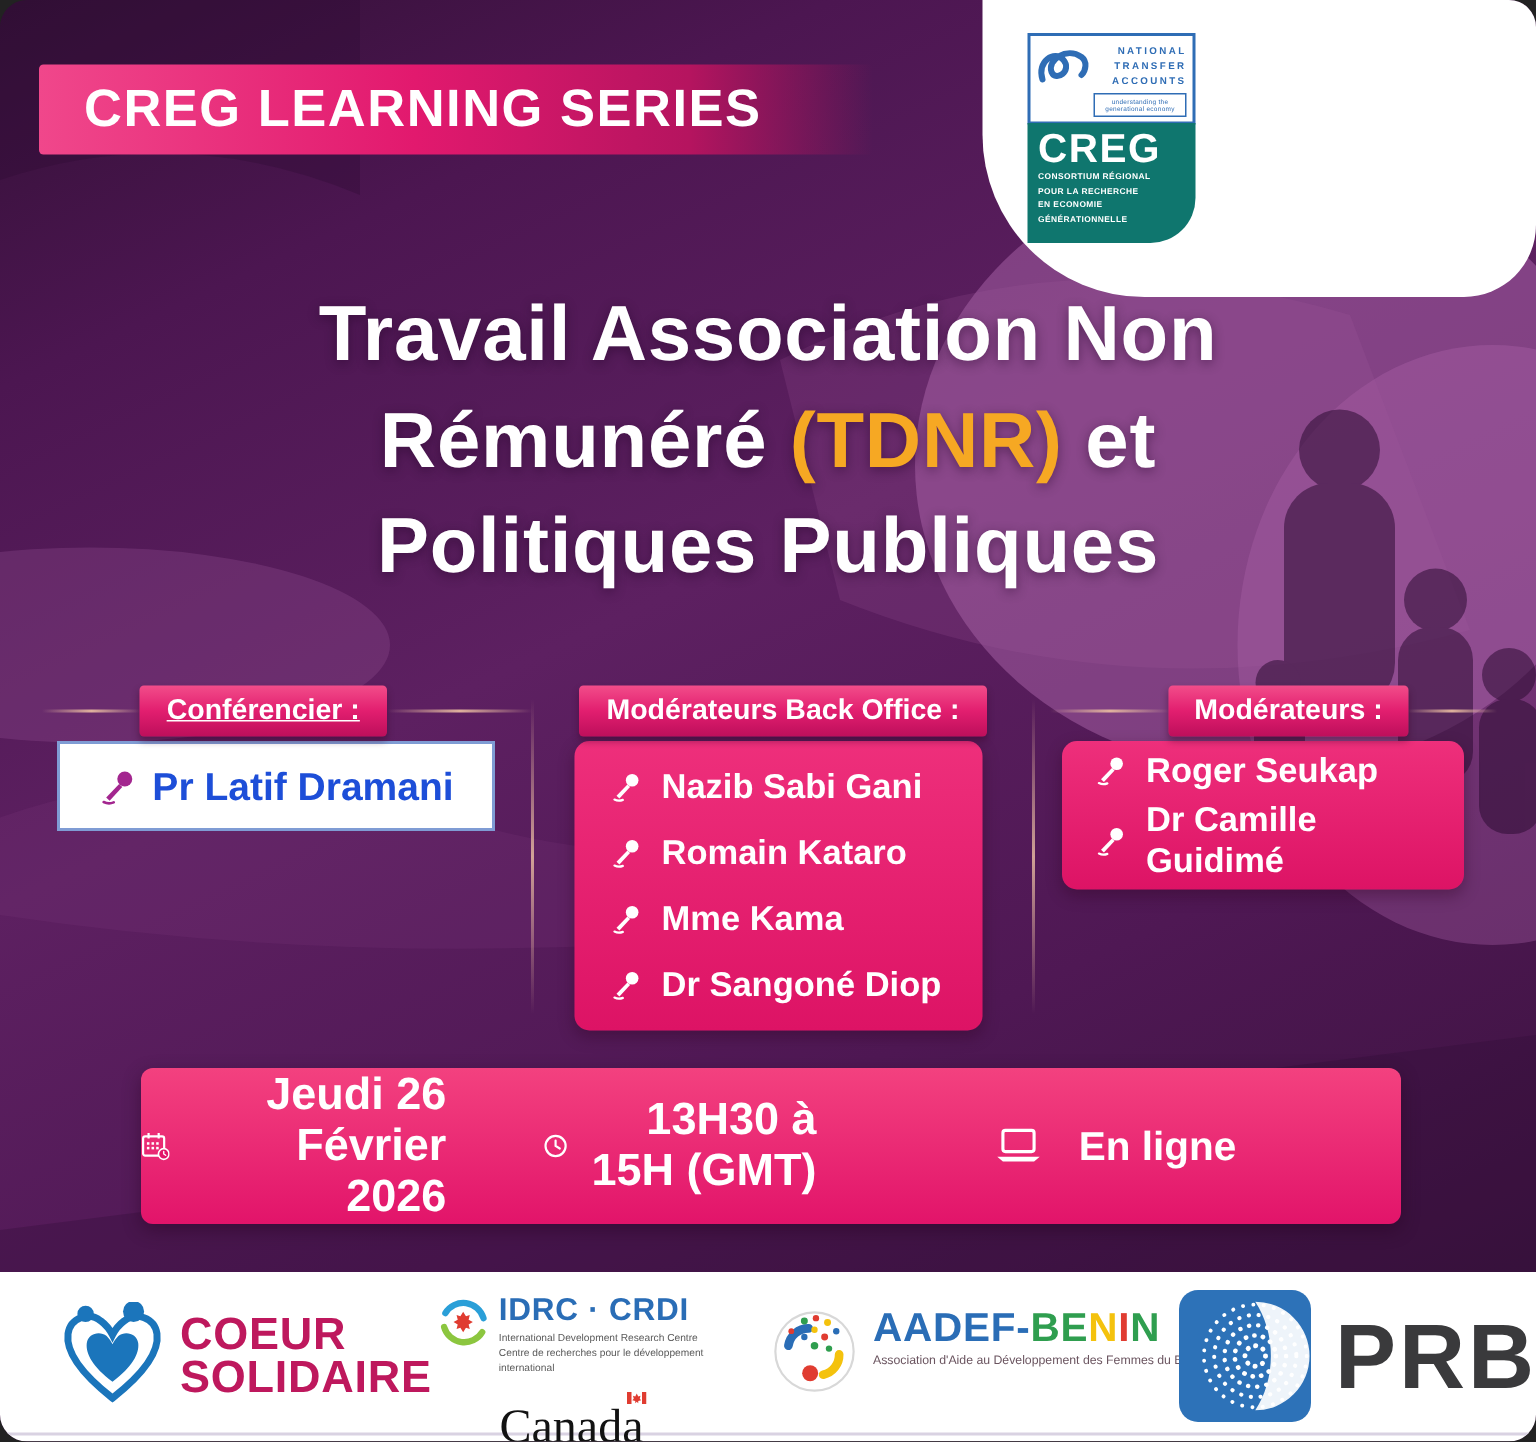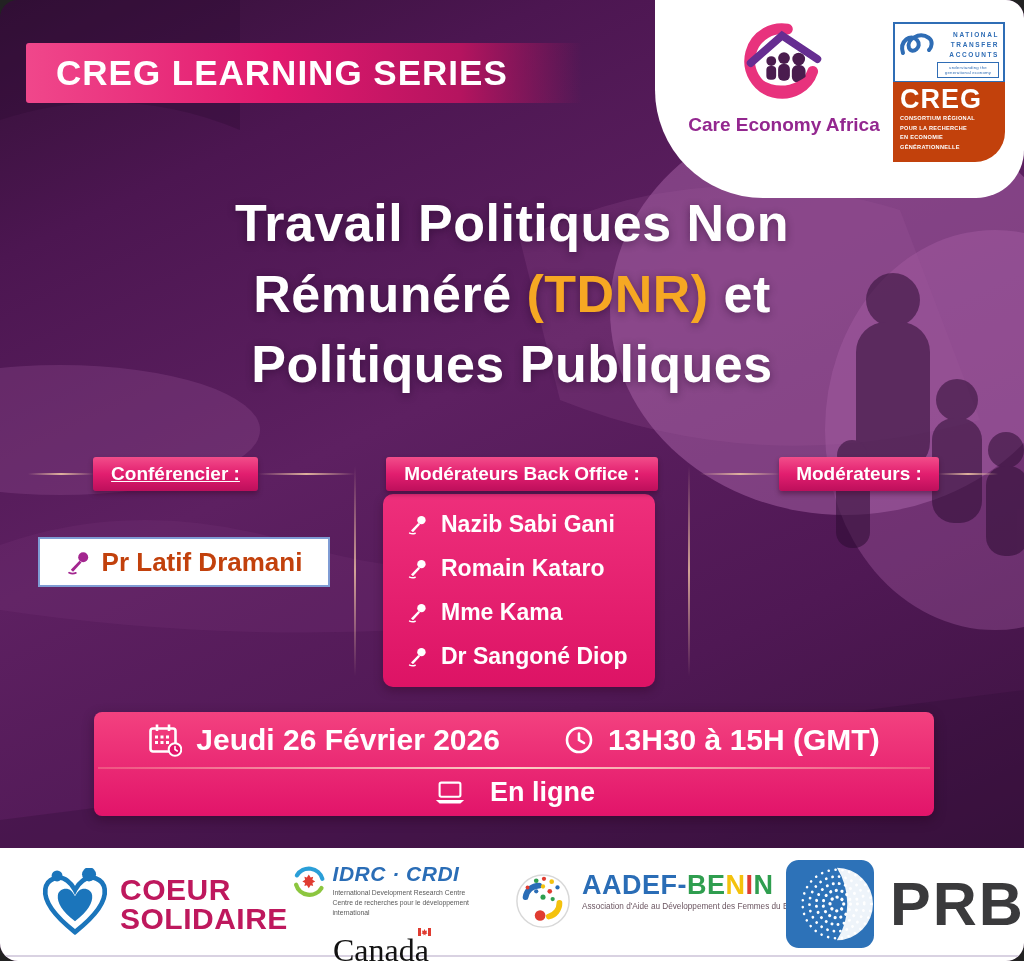--- a/index.html
+++ b/index.html
@@ -17,71 +17,71 @@
 
   
   .logo-panel{ right:0; top:0; width:369px; height:198px; background:#fff;
     border-radius:0 0 48px 108px; display:flex; padding:10px 8px 0 30px; gap:10px; }
   .care-logo{ width:198px; text-align:center; padding-top:4px; }
   .care-label{ font-size:19px; font-weight:700; color:#93278f; margin-top:-2px; }
   .creg-logo{ width:112px; margin-top:12px; }
   .creg-top{ border:2px solid #2f6db5; background:#fff; padding:3px 4px 3px 2px; display:flex; gap:2px; }
   .nta-text{ flex:1; text-align:right; color:#2f6db5; font-size:6.5px; font-weight:700; letter-spacing:1.6px; line-height:1.5; padding-top:3px;}
   .nta-tag{ border:1px solid #2f6db5; color:#2f6db5; font-size:4.3px; letter-spacing:.2px; padding:1.5px 2px; margin:3px 0 0 auto; width:fit-content; line-height:1.3; text-align:center;}
-  .creg-bottom{ background:#c2410c; color:#fff; padding:3px 7px 9px; border-radius:0 0 30px 0; margin-top:-1px; }
+  .creg-bottom{ background:#0f766e; color:#fff; padding:3px 7px 9px; border-radius:0 0 30px 0; margin-top:-1px; }
   .creg-acronym{ font-size:27px; font-weight:800; letter-spacing:1px; line-height:1.05; }
   .creg-sub{ font-size:5.6px; letter-spacing:.3px; line-height:1.75; font-weight:700; }
 
   
   .main-title{ left:0; top:188px; width:100%; text-align:center; color:#fff;
     font-size:52px; font-weight:700; line-height:1.36; letter-spacing:.5px;
     text-shadow:0 2px 8px rgba(30,5,35,.45); }
   .hl{ color:#f6a823; }
 
   
   .badge{ position:absolute; height:34px; display:flex; align-items:center; justify-content:center;
     background:linear-gradient(180deg,#f24d8a 0%,#e21e6f 50%,#bd0f5b 100%);
     color:#fff; font-size:19px; font-weight:700; border-radius:3px;
     box-shadow:0 3px 5px rgba(60,5,40,.45); z-index:3;}
   .gold-h{ position:absolute; height:2px; z-index:2;
     background:linear-gradient(90deg,rgba(226,178,152,0),rgba(230,185,160,.95),rgba(226,178,152,0)); }
   .gold-v{ position:absolute; width:2px; z-index:2;
     background:linear-gradient(180deg,rgba(226,178,152,0),rgba(230,185,160,.85),rgba(226,178,152,0)); }
 
-  .white-box{ left:38px; top:537px; width:292px; height:50px; background:#fff;
+  .white-box{ left:38px; top:494px; width:292px; height:60px; background:#fff;
     border:2px solid #7f9cd4; display:flex; align-items:center; justify-content:center; gap:11px;
-    color:#c2410c; font-size:26px; font-weight:700; }
+    color:#1d4ed8; font-size:26px; font-weight:700; }
   .white-box .mic{ color:#a3268f; }
 
   .pink-box{ position:absolute; background:linear-gradient(180deg,#ee2f7b 0%,#dd1365 100%);
     border-radius:10px; display:flex; flex-direction:column; justify-content:space-evenly;
     box-shadow:0 4px 10px rgba(50,5,35,.4); z-index:2; }
   .pink-item{ display:flex; align-items:center; gap:13px; color:#fff; font-size:23px; font-weight:700; }
   .mic{ flex:0 0 auto; }
 
   
   .date-banner{ left:94px; top:712px; width:840px; height:104px; border-radius:8px;
     background:linear-gradient(180deg,#f3417f 0%,#e2146a 100%);
-    display:flex; flex-direction:column; box-shadow:0 4px 12px rgba(40,5,30,.45); }
+    display:flex; flex-direction:row; box-shadow:0 4px 12px rgba(40,5,30,.45);text-align:right; }
   .date-row1{ flex:1.18; display:flex; align-items:center; justify-content:center; gap:64px;
     color:#fff; font-size:30px; font-weight:700; }
   .date-group{ display:flex; align-items:center; gap:14px; }
   .date-sep{ height:2px; margin:0 4px;
     background:linear-gradient(90deg,rgba(255,210,170,.25),rgba(255,236,210,.85),rgba(255,210,170,.25)); }
   .date-row2{ flex:1; display:flex; align-items:center; justify-content:center; gap:23px;
     color:#fff; font-size:27px; font-weight:700; }
 
   
   .footer{ left:0; top:848px; width:1024px; height:113px; background:#fff; z-index:2; }
   .footer-line{ position:absolute; left:0; bottom:4px; width:100%; height:2px; background:#d9d2e2; }
   .coeur{ position:absolute; left:36px; top:20px; display:flex; align-items:center; gap:6px; }
   .coeur-text{ color:#be185d; font-size:30px; font-weight:800; line-height:.98; letter-spacing:.5px; }
   .idrc{ position:absolute; left:291px; top:14px; width:190px; }
   .idrc-row{ display:flex; align-items:flex-start; gap:6px; }
-  .idrc-name{ color:#2a6db6; font-size:21px; font-weight:800; letter-spacing:.5px;font-style:italic; }
+  .idrc-name{ color:#2a6db6; font-size:21px; font-weight:800; letter-spacing:.5px; }
   .idrc-sub{ font-size:6.8px; color:#5a5a5a; line-height:1.5; margin-top:2px; }
   .canada{ margin:13px 0 0 42px; font-family:"Liberation Serif",serif; font-size:32px; color:#121212; position:relative; width:fit-content;}
   .canada svg{ position:absolute; right:-2px; top:-4px; }
   .aadef{ position:absolute; left:514px; top:24px; display:flex; gap:10px; align-items:flex-start; }
   .aadef-name{ font-size:27px; font-weight:800; letter-spacing:.5px; line-height:1; }
   .aadef-prefix{ color:#2a6db6; }
   .aadef-sub{ font-size:8.2px; color:#6b5560; margin-top:3px; }
   .prb{ position:absolute; left:786px; top:12px; display:flex; align-items:center; gap:16px; }
   .prb-name{ font-size:61px; font-weight:800; color:#3a3a3c; letter-spacing:2px; }
 </style>
@@ -108,36 +108,20 @@
       <circle cx="852" cy="455" r="15"></circle>
         <rect x="836" y="468" width="34" height="80" rx="16"></rect>
     </g>
   </svg>
 
   <div class="layer top-banner">
     <span>CREG LEARNING SERIES</span>
   </div>
 
   <div class="layer logo-panel">
-    <div class="care-logo">
-      <svg width="120" height="98" viewBox="0 0 120 100">
-        <circle cx="58" cy="48" r="33" fill="none" stroke="#e8327d" stroke-width="11" stroke-dasharray="150 58" stroke-dashoffset="-28" stroke-linecap="round" transform="rotate(-30 58 48)"></circle>
-        <path d="M26 50 L58 22 L94 46" fill="none" stroke="#662d91" stroke-width="8" stroke-linecap="round"></path>
-        <g fill="#4a1c4e">
-          <circle cx="47" cy="48" r="5"></circle>
-            <rect x="42" y="53" width="10" height="14" rx="4"></rect>
-          <circle cx="60" cy="45" r="6"></circle>
-            <rect x="54" y="51" width="12" height="17" rx="5"></rect>
-          <circle cx="75" cy="46" r="6.5"></circle>
-            <rect x="68" y="52" width="14" height="18" rx="6"></rect>
-        </g>
-        <path d="M28 60 Q58 88 92 56 Q88 80 58 82 Q36 80 28 60 Z" fill="#e8327d"></path>
-      </svg>
-      <div class="care-label">Care Economy Africa</div>
-    </div>
     <div class="creg-logo">
       <div class="creg-top">
         <svg width="38" height="36" viewBox="0 0 38 36">
           <path d="M6 26 C2 14 14 6 20 13 C26 20 15 28 12 21 C9 13 22 4 32 11 C36 14 35 20 32 23" fill="none" stroke="#2f6db5" stroke-width="4" stroke-linecap="round"></path>
         </svg>
         <div style="flex:1">
           <div class="nta-text">
             <div>NATIONAL</div>
             <div>TRANSFER</div>
             <div>ACCOUNTS</div>
@@ -150,21 +134,21 @@
         <div class="creg-sub">
           <div>CONSORTIUM RÉGIONAL</div>
           <div>POUR LA RECHERCHE</div>
           <div>EN ECONOMIE GÉNÉRATIONNELLE</div>
         </div>
       </div>
     </div>
   </div>
 
   <div class="layer main-title">
-    <div>Travail Politiques Non</div>
+    <div>Travail Association Non</div>
     <div><span>Rémunéré </span><span class="hl">(TDNR)</span><span> et</span></div>
     <div>Politiques Publiques</div>
   </div>
 
   <div class="gold-h" style="left:28px; top:473px; width:66px;"></div>
   <div class="gold-h" style="left:258px; top:473px; width:97px;"></div>
   <div class="gold-h" style="left:700px; top:473px; width:80px;"></div>
   <div class="gold-h" style="left:938px; top:473px; width:60px;"></div>
   <div class="gold-v" style="left:354px; top:466px; height:210px;"></div>
   <div class="gold-v" style="left:688px; top:466px; height:210px;"></div>
@@ -214,20 +198,38 @@
           <circle cx="16.5" cy="7" r="4.8" fill="#fff"></circle>
           <path d="M12.9 10.2 L4.6 18.9 l2.2 2 L14.9 12.1 Z" fill="#fff"></path>
           <path d="M3 21.8 q3.2 1.6 6.4 0.2" stroke="#fff" stroke-width="1.7" fill="none" stroke-linecap="round"></path>
         </svg>
       <span>Dr Sangoné Diop</span>
     </div>
   </div>
 
   <div class="badge" style="left:779px; top:457px; width:160px;">
     <span>Modérateurs :</span>
+  </div>
+  <div class="pink-box" style="left:708px; top:494px; width:268px; height:99px; padding-left:22px;">
+    <div class="pink-item">
+      <svg class="mic" width="21" height="21" viewBox="0 0 24 24">
+          <circle cx="16.5" cy="7" r="4.8" fill="#fff"></circle>
+          <path d="M12.9 10.2 L4.6 18.9 l2.2 2 L14.9 12.1 Z" fill="#fff"></path>
+          <path d="M3 21.8 q3.2 1.6 6.4 0.2" stroke="#fff" stroke-width="1.7" fill="none" stroke-linecap="round"></path>
+        </svg>
+      <span>Roger Seukap</span>
+    </div>
+    <div class="pink-item">
+      <svg class="mic" width="21" height="21" viewBox="0 0 24 24">
+          <circle cx="16.5" cy="7" r="4.8" fill="#fff"></circle>
+          <path d="M12.9 10.2 L4.6 18.9 l2.2 2 L14.9 12.1 Z" fill="#fff"></path>
+          <path d="M3 21.8 q3.2 1.6 6.4 0.2" stroke="#fff" stroke-width="1.7" fill="none" stroke-linecap="round"></path>
+        </svg>
+      <span>Dr Camille Guidimé</span>
+    </div>
   </div>
 
   <div class="layer date-banner">
     <div class="date-row1">
       <div class="date-group">
         <svg width="34" height="34" viewBox="0 0 34 34">
           <rect x="2.5" y="5.5" width="25" height="23" rx="2.5" fill="none" stroke="#fff" stroke-width="2.6"></rect>
           <line x1="9" y1="1.5" x2="9" y2="8" stroke="#fff" stroke-width="2.6"></line>
           <line x1="21" y1="1.5" x2="21" y2="8" stroke="#fff" stroke-width="2.6"></line>
           <g fill="#fff">

